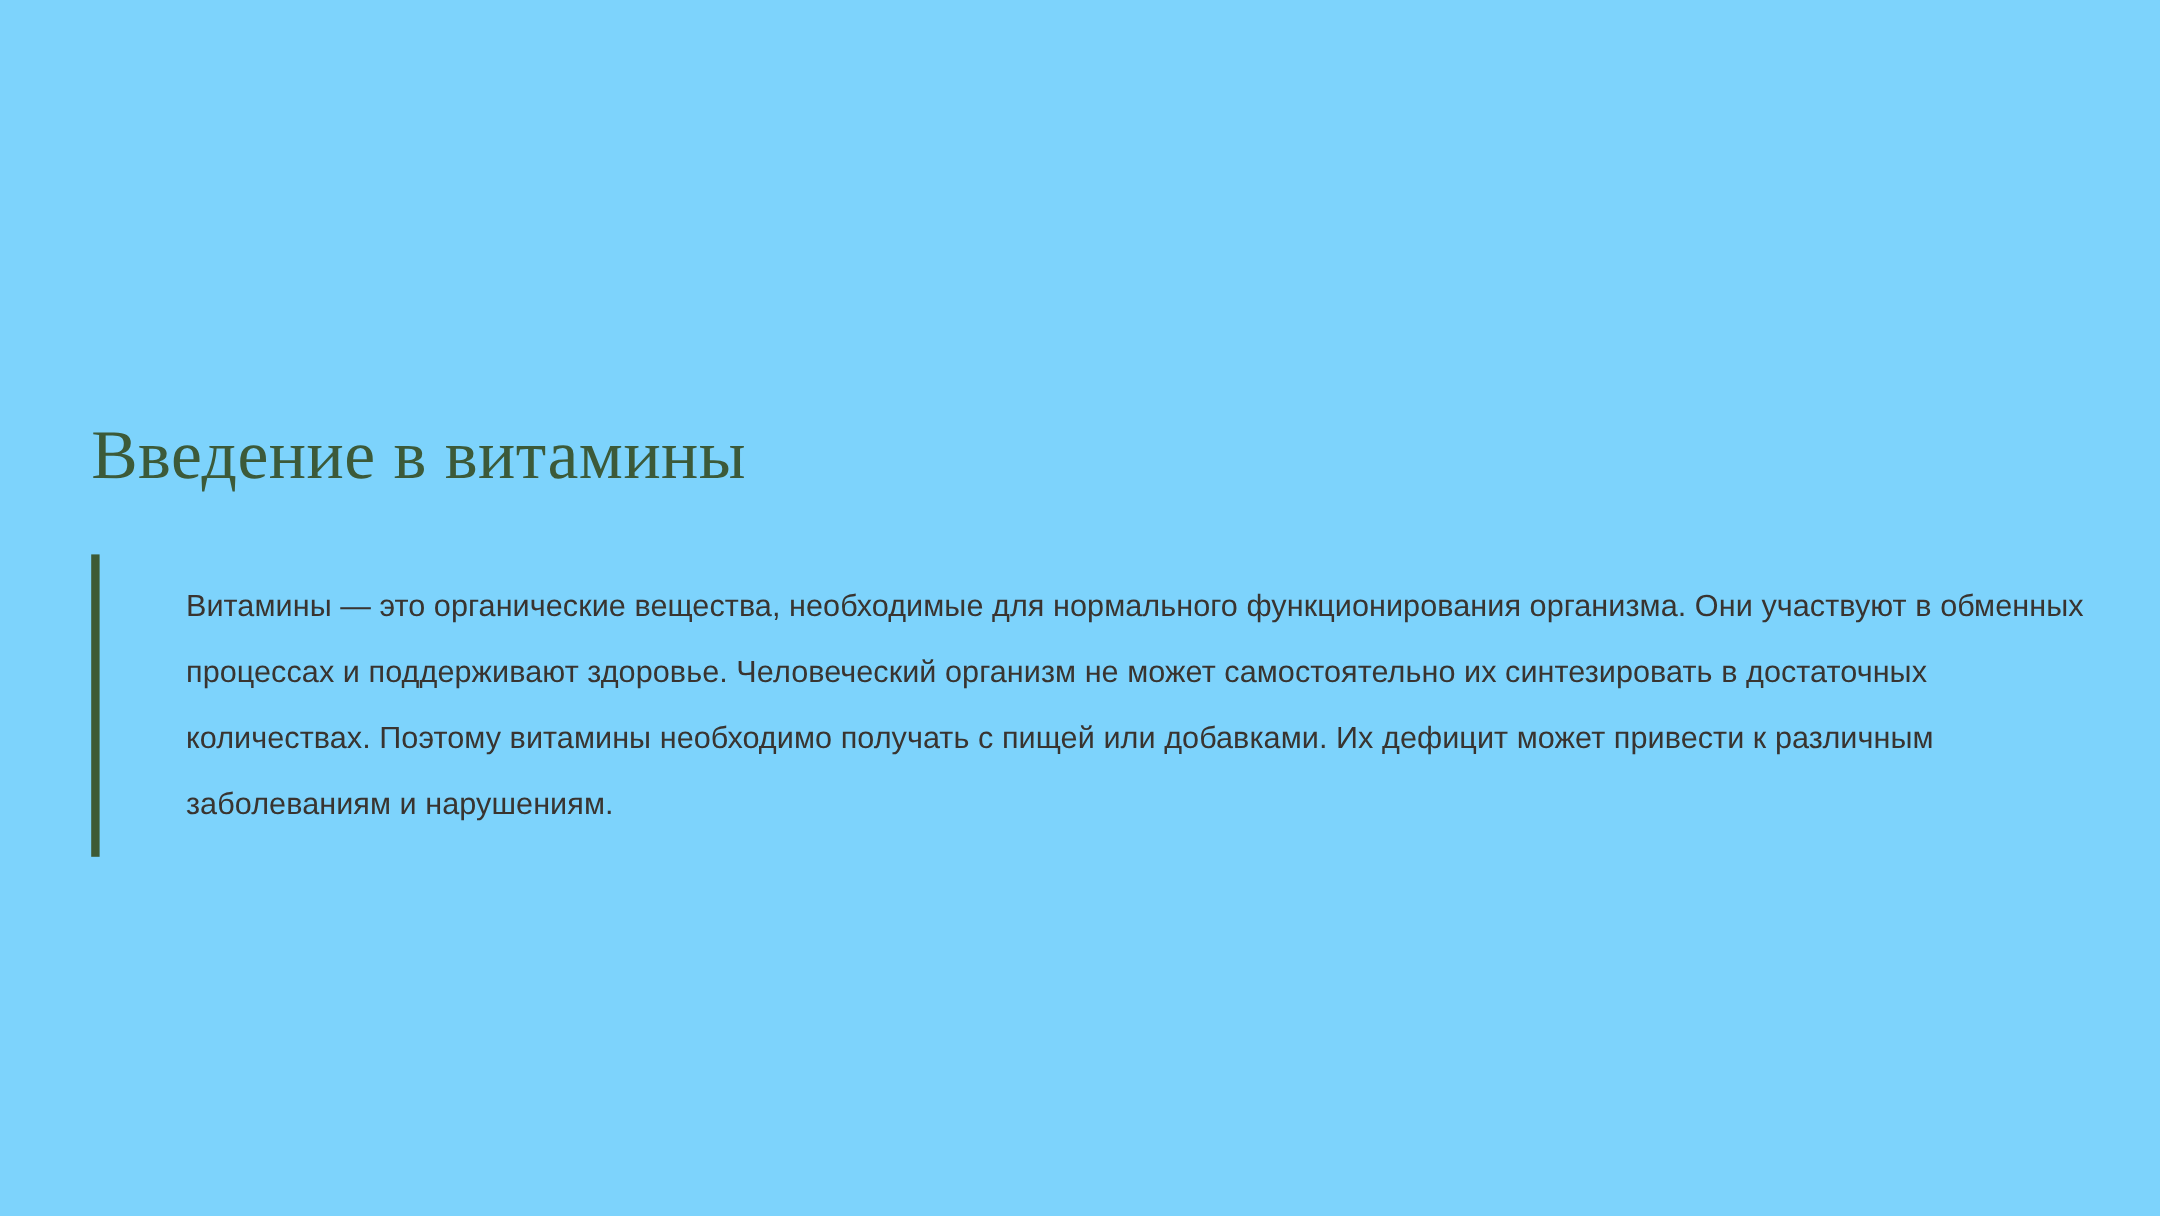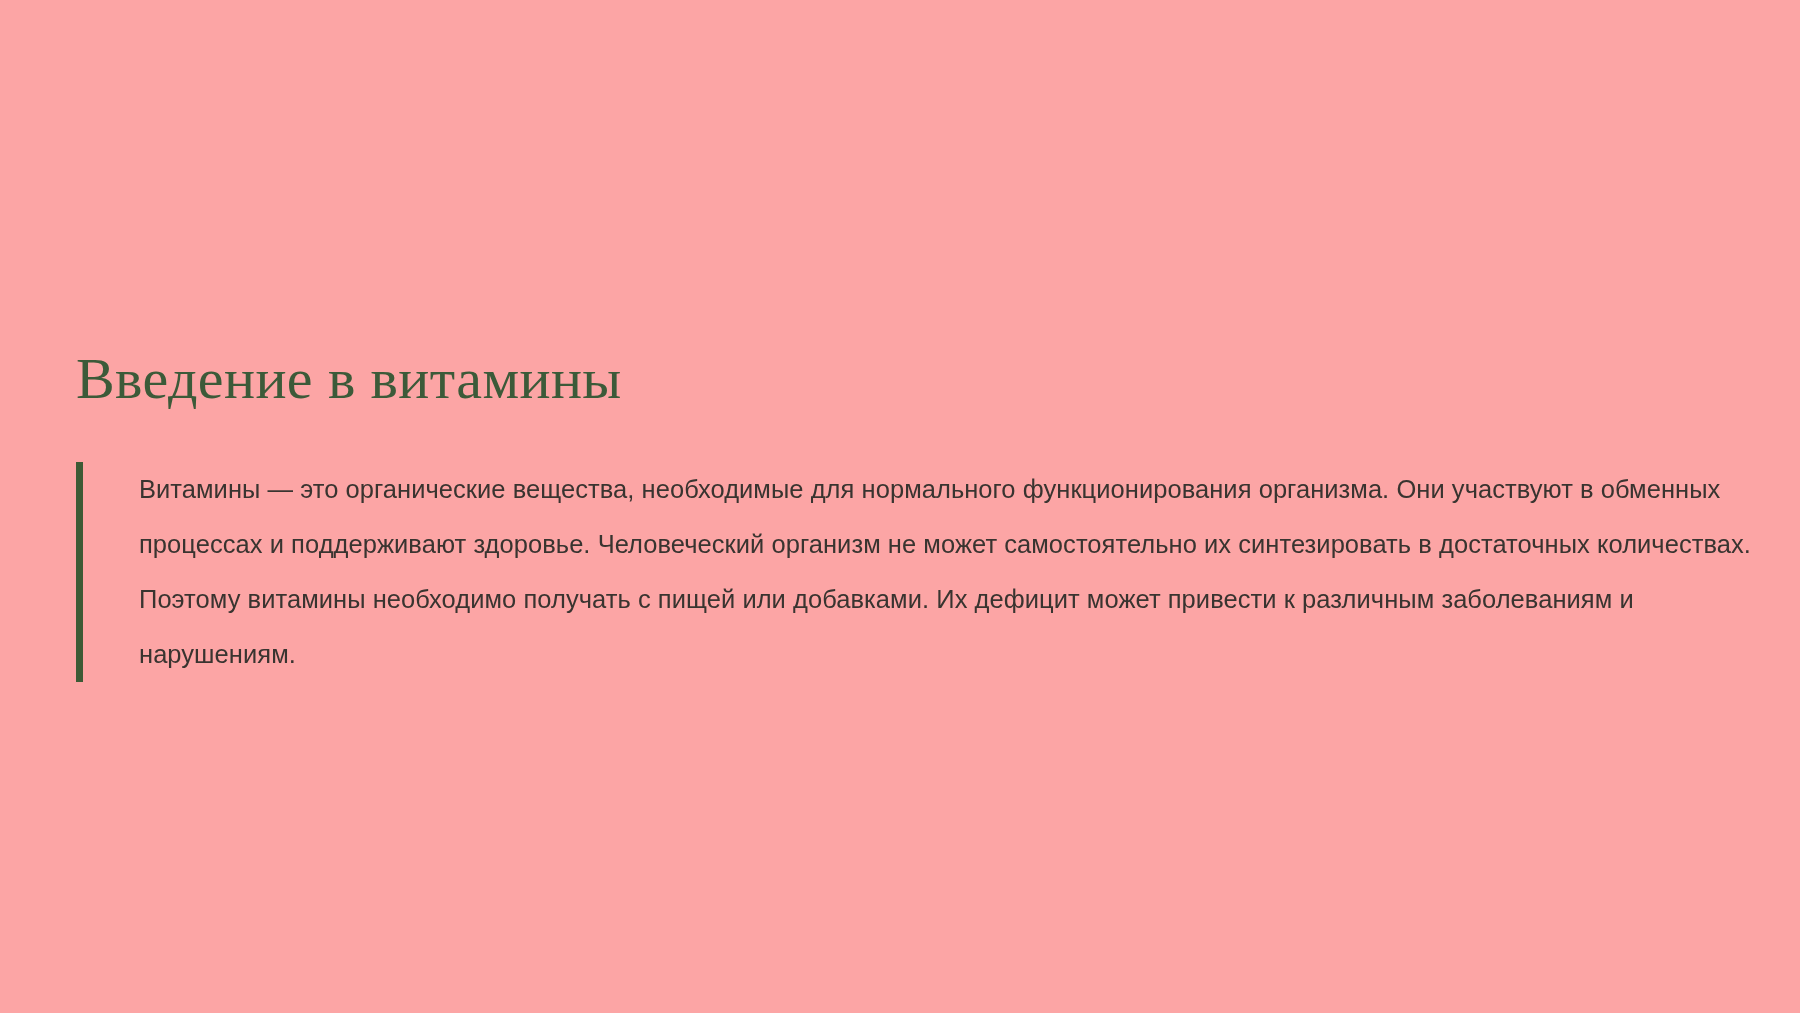--- a/index.html
+++ b/index.html
@@ -14,21 +14,21 @@
     overflow: hidden;
     background: #fcf4e4;
     font-family: "Liberation Sans", sans-serif;
     -webkit-font-smoothing: antialiased;
   }
 
   #slide {
     position: relative;
     width: 1800px;
     height: 1013px;
-    background: #fca5a5;
+    background: #7dd3fc;
     box-sizing: border-box;
   }
 
   
   #slide-title {
     position: absolute;
     left: 76px;
     top: 348px;
     margin: 0;
     padding: 0;
@@ -53,21 +53,21 @@
 
   #accent-bar {
     flex: 0 0 auto;
     width: 7px;
     min-height: 210px;
     background: #3d5a35;
   }
 
   #intro-text {
     flex: 1 1 auto;
-    margin: 0;
+    margin: 16px;
     padding: 0 0 0 56px;
     font-family: "Liberation Sans", "DejaVu Sans", sans-serif;
     font-weight: 400;
     font-size: 25.5px;
     line-height: 55px;
     color: #393430;
     text-align: left;
     letter-spacing: 0.05px;
   }
 </style>

